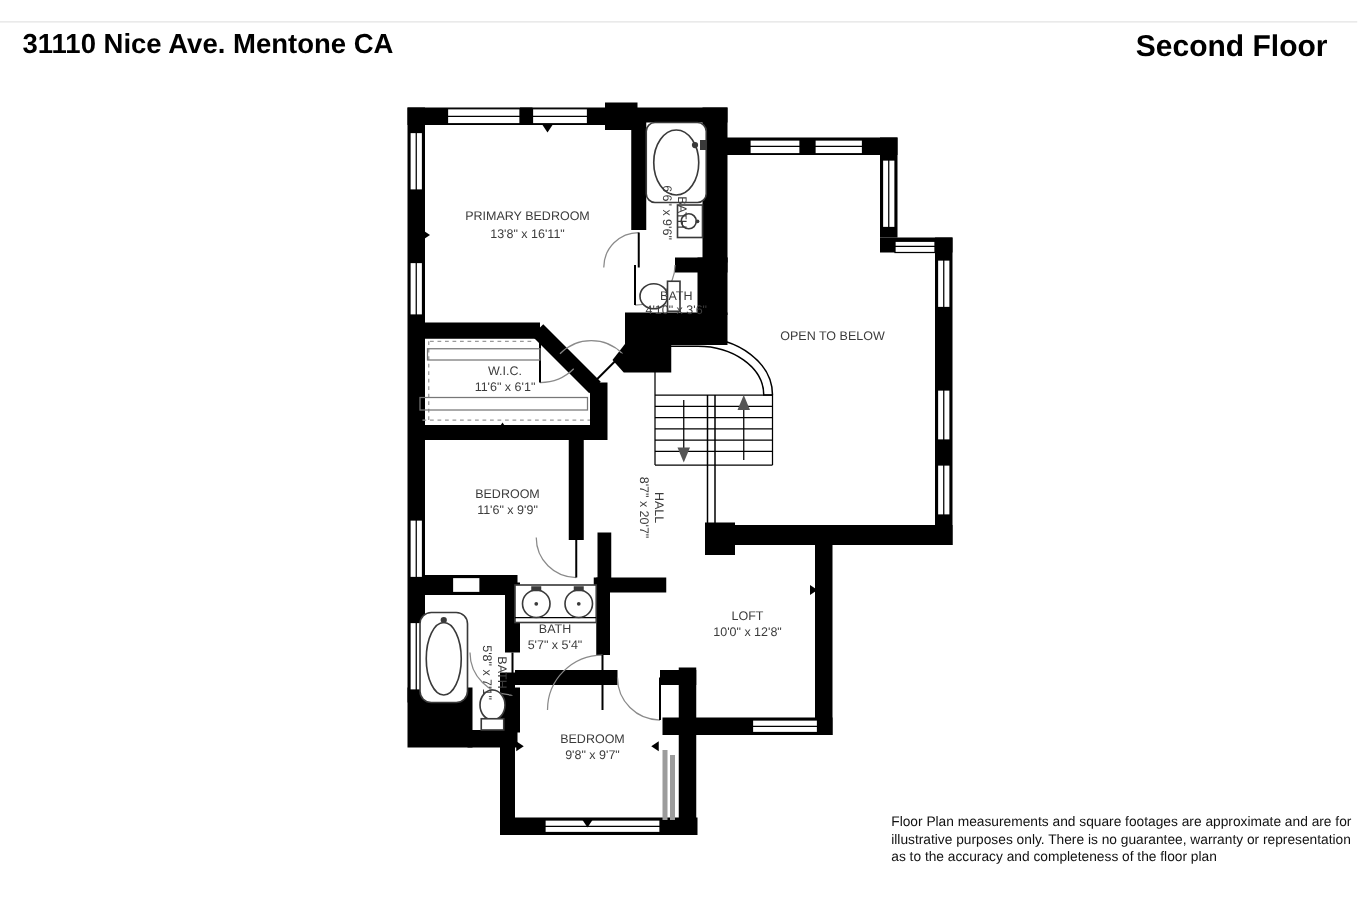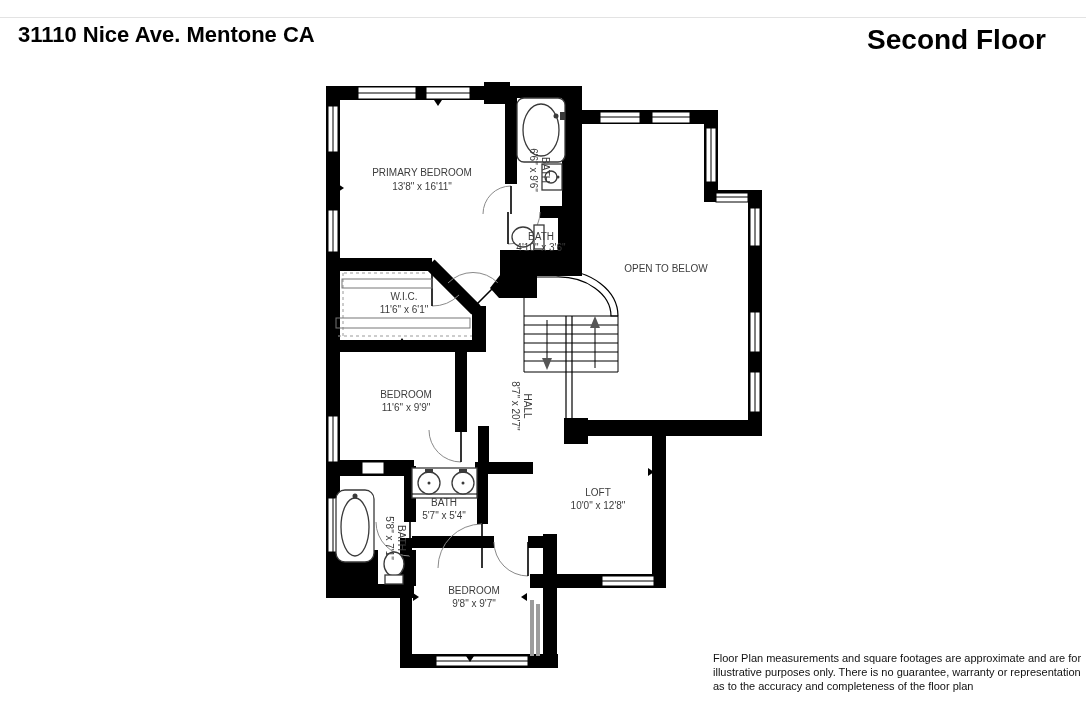--- a/index.html
+++ b/index.html
@@ -1,20 +1,20 @@
 <!DOCTYPE html>
 <html><head>
 <meta charset="utf-8">
 <style>
   html,body{margin:0;padding:0;background:#ffffff;width:1086px;height:724px;overflow:hidden;
             font-family:"Liberation Sans", sans-serif;}
   .page{position:relative;width:1086px;height:540px;background:#fff;}
   .topline{position:absolute;left:0;top:17px;width:1086px;height:1px;background:#e3e3e3;}
   .addr{position:absolute;left:18px;top:22px;font-size:22px;font-weight:bold;color:#000;white-space:nowrap;}
-  .floor{position:absolute;right:40px;top:24px;font-size:28px;font-weight:bold;color:#000;white-space:nowrap;}
+  .floor{position:absolute;right:24px;top:24px;font-size:24px;font-weight:bold;color:#000;white-space:nowrap;}
   .disclaimer{position:absolute;left:713px;top:651px;width:380px;font-size:11px;line-height:14px;color:#111;}
   svg{position:absolute;left:0;top:0;}
   svg text{font-family:"Liberation Sans", sans-serif;font-size:10px;fill:#3c3c3c;}
   .wall{fill:#000;}
   .win{fill:#fff;stroke:#000;stroke-width:1;}
   .thin{stroke:#000;stroke-width:1;fill:none;}
   .fix{stroke:#3a3a3a;stroke-width:1.3;fill:#fff;}
   .door{stroke:#8a8a8a;stroke-width:1;fill:none;}
   .leaf{stroke:#000;stroke-width:1.6;fill:none;}
   .dash{stroke:#9a9a9a;stroke-width:1;stroke-dasharray:3,3;fill:none;}

